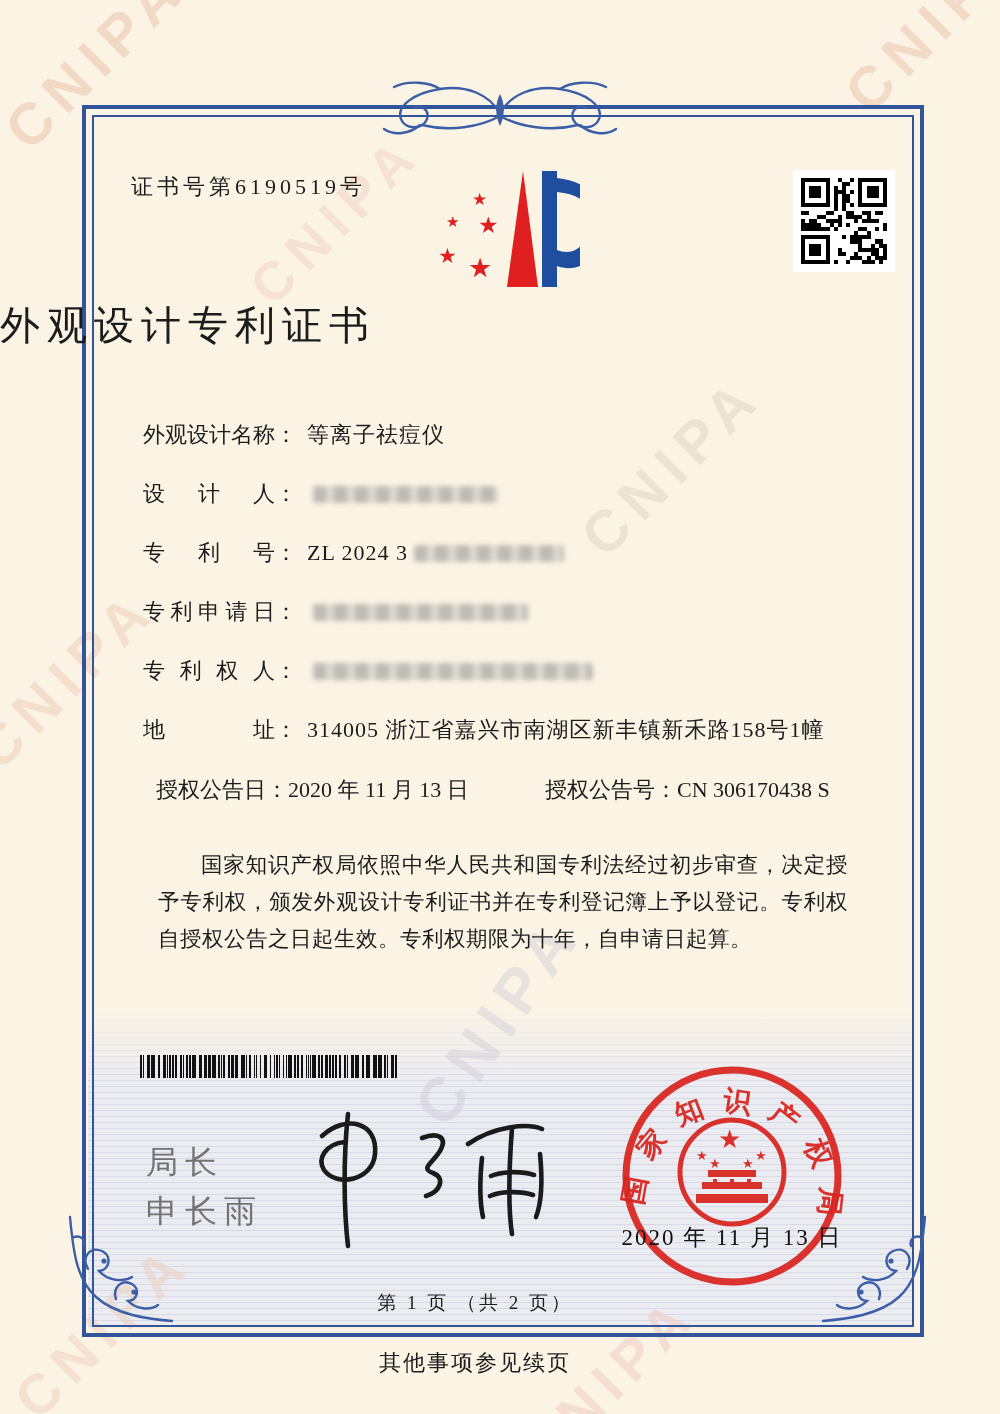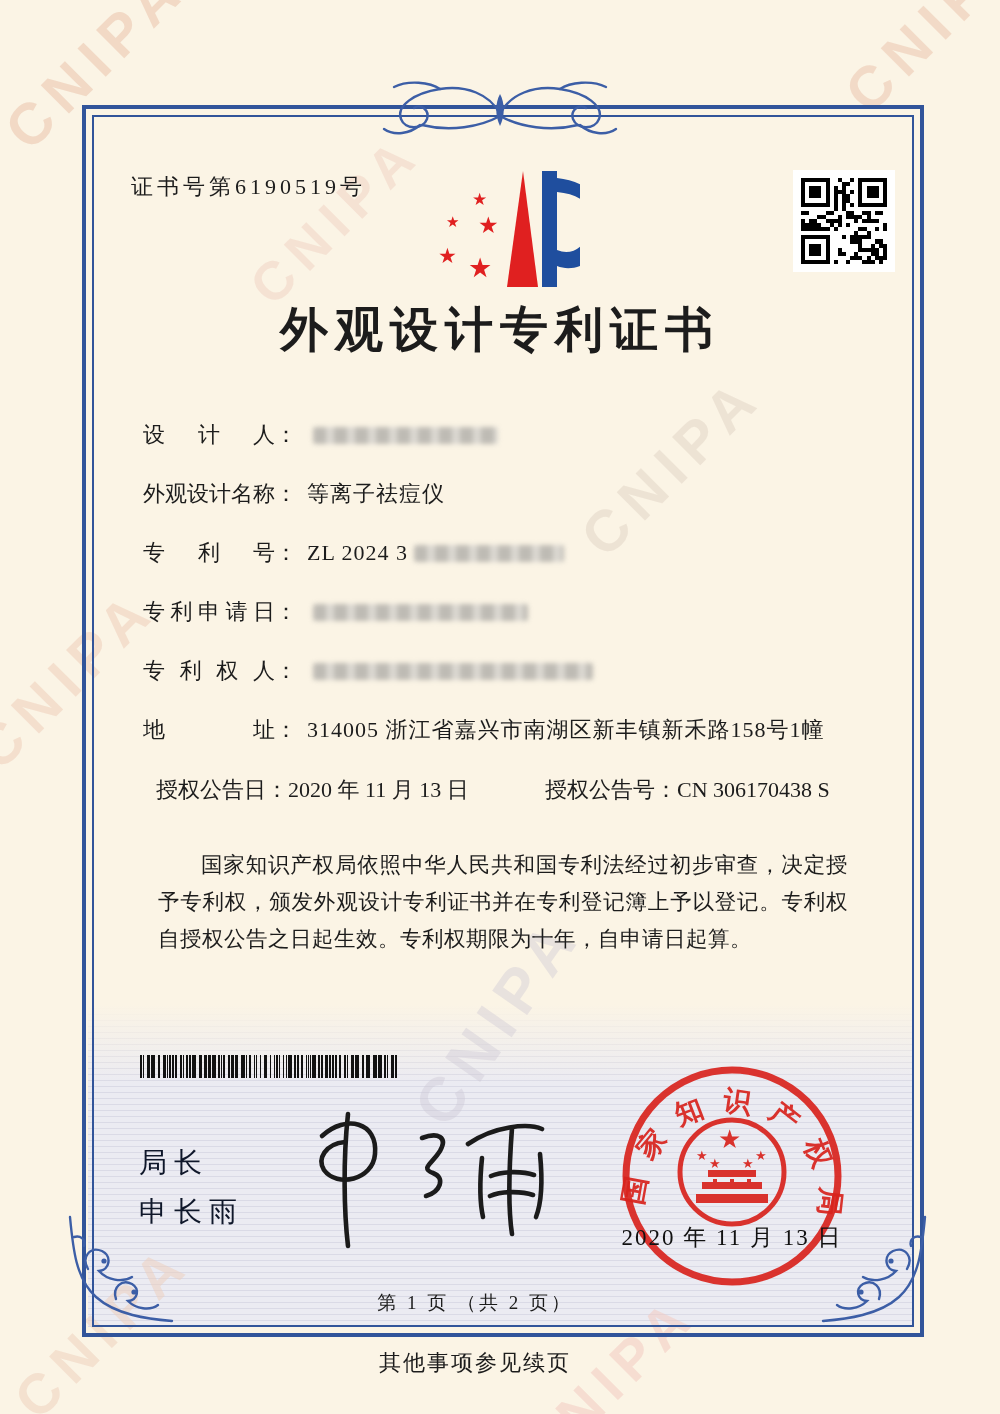--- a/index.html
+++ b/index.html
@@ -26,22 +26,22 @@
   .content{position:absolute;left:0;top:0;width:1000px;height:1006px;z-index:3;}
   .cert-no{
     position:absolute;left:131px;top:172px;font-size:22px;letter-spacing:4px;
   }
   .logo{position:absolute;left:420px;top:163px;width:160px;height:132px;}
   .qr-wrap{
     position:absolute;left:793px;top:170px;width:102px;height:102px;background:#ffffff;
   }
   .qr-wrap svg{position:absolute;left:8px;top:8px;}
   .title{
-    position:absolute;left:0;top:298px;width:100%;text-align:center;
-    font-size:48px;font-weight:bold;letter-spacing:7px;
+    position:absolute;left:0;top:298px;width:100%;
+    font-size:40px;font-weight:normal;letter-spacing:7px;
   }
   .fields{position:absolute;left:143px;top:420px;width:730px;font-size:22px;}
   .field-row{height:59px;white-space:nowrap;}
   .flabel{
     display:inline-block;width:132px;text-align:justify;text-align-last:justify;
     vertical-align:middle;
   }
   .fcolon{display:inline-block;vertical-align:middle;margin-right:10px;}
   .fvalue{vertical-align:middle;letter-spacing:1px;}
   .redact{
@@ -60,22 +60,22 @@
     position:absolute;left:88px;top:1004px;width:824px;height:323px;
     background:repeating-linear-gradient(0deg,#dadae6 0 1px,#ebebf2 1px 6px);
     z-index:0;
   }
   .guilloche::before{
     content:"";position:absolute;left:0;top:0;right:0;height:80px;
     background:linear-gradient(#fbf4e5,rgba(251,244,229,0));
   }
   .barcode{position:absolute;left:140px;top:1055px;}
   .signer{
-    position:absolute;left:139px;top:1138px;font-size:28px;line-height:49px;
-    font-family:"Liberation Sans", sans-serif;letter-spacing:7px;color:#0f172a;
+    position:absolute;left:146px;top:1138px;font-size:32px;line-height:49px;
+    font-family:"Liberation Sans", sans-serif;letter-spacing:7px;color:#737373;
   }
   .signature{position:absolute;left:290px;top:1100px;}
   .seal{position:absolute;left:612px;top:1056px;width:240px;height:240px;}
   .seal-date{
     position:absolute;left:612px;top:1222px;width:240px;text-align:center;
     font-size:23px;letter-spacing:2px;color:#111;
   }
   .page-info{
     position:absolute;left:0;top:1290px;width:950px;text-align:center;font-size:19px;
     letter-spacing:3px;
@@ -293,24 +293,24 @@
           <rect x="1" y="15" width="5" height="5" fill="#fff"></rect>
           <rect x="2" y="16" width="3" height="3" fill="#000"></rect>
         </g>
       </svg>
   </div>
 
   <div class="title">外观设计专利证书</div>
 
   <div class="fields">
     <div class="field-row">
+      <span class="flabel">外观设计名称</span><span class="fcolon">：</span><span class="fvalue">等离子祛痘仪</span>
+    </div>
+    <div class="field-row">
       <span class="flabel">设计人</span><span class="fcolon">：</span><span class="redact" style="width:185px;"></span>
-    </div>
-    <div class="field-row">
-      <span class="flabel">外观设计名称</span><span class="fcolon">：</span><span class="fvalue">等离子祛痘仪</span>
     </div>
     <div class="field-row">
       <span class="flabel">专利号</span><span class="fcolon">：</span><span class="fvalue">ZL 2024 3</span><span class="redact" style="width:150px;"></span>
     </div>
     <div class="field-row">
       <span class="flabel">专利申请日</span><span class="fcolon">：</span><span class="redact" style="width:215px;"></span>
     </div>
     <div class="field-row">
       <span class="flabel">专利权人</span><span class="fcolon">：</span><span class="redact" style="width:280px;"></span>
     </div>

